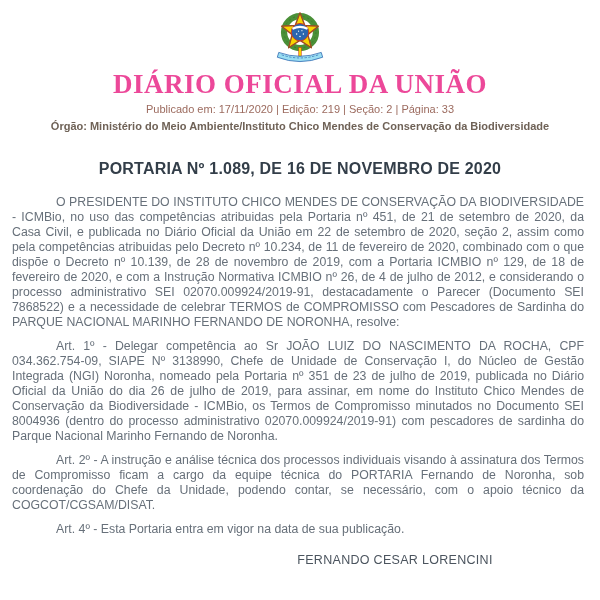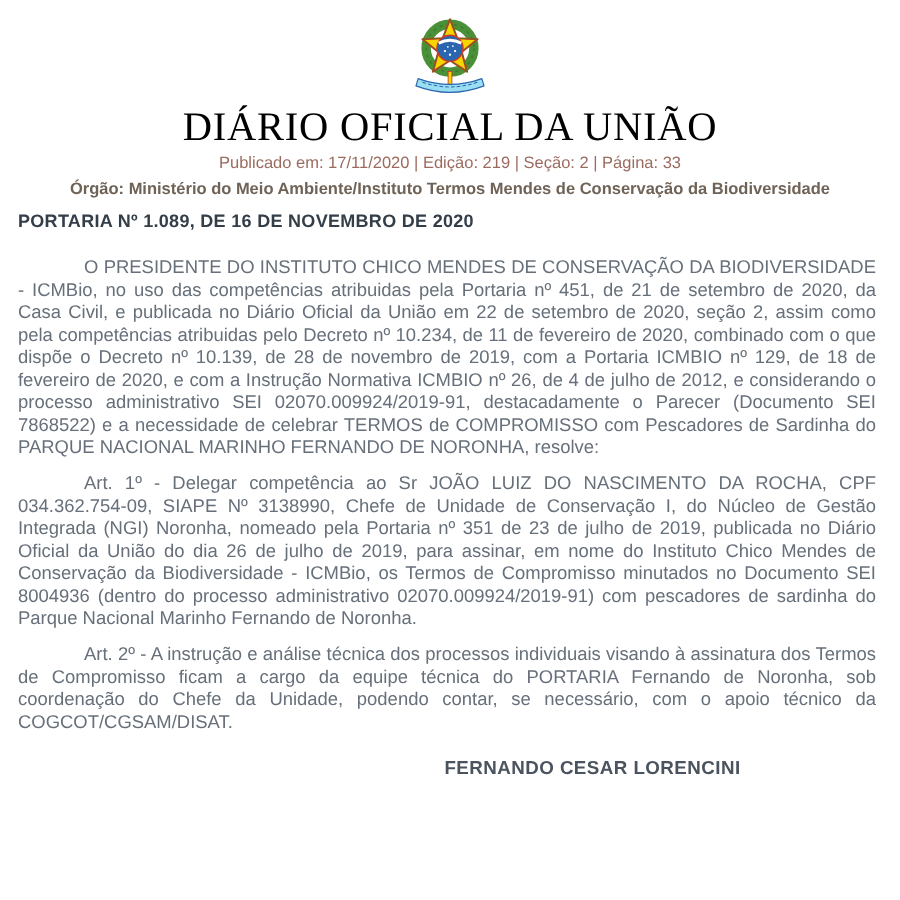--- a/index.html
+++ b/index.html
@@ -20,59 +20,60 @@
   header { text-align: center; }
   .emblem {
     display: block;
     margin: 0 auto;
     width: 66px;
     height: 56px;
   }
   h1.gazette-title {
     font-family: "Liberation Serif", serif;
     font-size: 27px;
-    font-weight: normal;
-    color: #000000;
+    font-weight: bold;
+    color: #ec4899;
     letter-spacing: 0.5px;
     margin: 5px 0 3px 0;
   }
   .meta-line {
     font-size: 11px;
     color: #9c6b5f;
     margin: 0 0 5px 0;
   }
   .organ-line {
     font-size: 11px;
     font-weight: bold;
     color: #6f6257;
     margin: 0;
   }
   h2.portaria-title {
-    font-size: 12px;
+    font-size: 16px;
     font-weight: bold;
     color: #333e49;
+    text-align: center;
     letter-spacing: 0.2px;
-    margin: 8px 0 17px 0;
+    margin: 28px 0 17px 0;
   }
   .body-text p {
     font-size: 12.3px;
     line-height: 15px;
     color: #67707a;
     text-align: justify;
     text-indent: 44px;
     margin: 0 4px 9px 0;
   }
   .signature {
     box-sizing: border-box;
     width: 100%;
     padding-left: 190px;
     margin-top: 16px;
     text-align: center;
     font-size: 12.5px;
-    font-weight: bold;
+    font-weight: normal;
     letter-spacing: 0.3px;
     color: #4b545e;
   }
 </style>
 </head>
 <body>
 
 <div class="page">
 
   <header>
@@ -96,28 +97,29 @@
       <circle cx="34" cy="23.5" r="0.6" fill="#ffffff"></circle>
 
       <path d="M10,46 Q32,54 54,46 L55.5,51 Q32,60 8.5,51 Z" fill="#9adef2" stroke="#2a66b0" stroke-width="0.8" stroke-linejoin="round"></path>
       <path d="M13,48.5 Q32,55 51,48.5" fill="none" stroke="#2a66b0" stroke-width="0.7" stroke-dasharray="2.5 1.5"></path>
     </svg>
 
     <h1 class="gazette-title">DIÁRIO OFICIAL DA UNIÃO</h1>
 
     <p class="meta-line">Publicado em: 17/11/2020 | Edição: 219 | Seção: 2 | Página: 33</p>
 
-    <p class="organ-line">Órgão: Ministério do Meio Ambiente/Instituto Termos Mendes de Conservação da Biodiversidade</p>
+    <p class="organ-line">Órgão: Ministério do Meio Ambiente/Instituto Chico Mendes de Conservação da Biodiversidade</p>
   </header>
 
   <main>
     <h2 class="portaria-title">PORTARIA Nº 1.089, DE 16 DE NOVEMBRO DE 2020</h2>
 
     <div class="body-text">
       <p>O PRESIDENTE DO INSTITUTO CHICO MENDES DE CONSERVAÇÃO DA BIODIVERSIDADE - ICMBio, no uso das competências atribuidas pela Portaria nº 451, de 21 de setembro de 2020, da Casa Civil, e publicada no Diário Oficial da União em 22 de setembro de 2020, seção 2, assim como pela competências atribuidas pelo Decreto nº 10.234, de 11 de fevereiro de 2020, combinado com o que dispõe o Decreto nº 10.139, de 28 de novembro de 2019, com a Portaria ICMBIO nº 129, de 18 de fevereiro de 2020, e com a Instrução Normativa ICMBIO nº 26, de 4 de julho de 2012, e considerando o processo administrativo SEI 02070.009924/2019-91, destacadamente o Parecer (Documento SEI 7868522) e a necessidade de celebrar TERMOS de COMPROMISSO com Pescadores de Sardinha do PARQUE NACIONAL MARINHO FERNANDO DE NORONHA, resolve:</p>
       <p>Art. 1º - Delegar competência ao Sr JOÃO LUIZ DO NASCIMENTO DA ROCHA, CPF 034.362.754-09, SIAPE Nº 3138990, Chefe de Unidade de Conservação I, do Núcleo de Gestão Integrada (NGI) Noronha, nomeado pela Portaria nº 351 de 23 de julho de 2019, publicada no Diário Oficial da União do dia 26 de julho de 2019, para assinar, em nome do Instituto Chico Mendes de Conservação da Biodiversidade - ICMBio, os Termos de Compromisso minutados no Documento SEI 8004936 (dentro do processo administrativo 02070.009924/2019-91) com pescadores de sardinha do Parque Nacional Marinho Fernando de Noronha.</p>
       <p>Art. 2º - A instrução e análise técnica dos processos individuais visando à assinatura dos Termos de Compromisso ficam a cargo da equipe técnica do PORTARIA Fernando de Noronha, sob coordenação do Chefe da Unidade, podendo contar, se necessário, com o apoio técnico da COGCOT/CGSAM/DISAT.</p>
+      <p>Art. 4º - Esta Portaria entra em vigor na data de sua publicação.</p>
     </div>
 
     <div class="signature">FERNANDO CESAR LORENCINI</div>
   </main>
 
 </div>
 
 </body></html>

